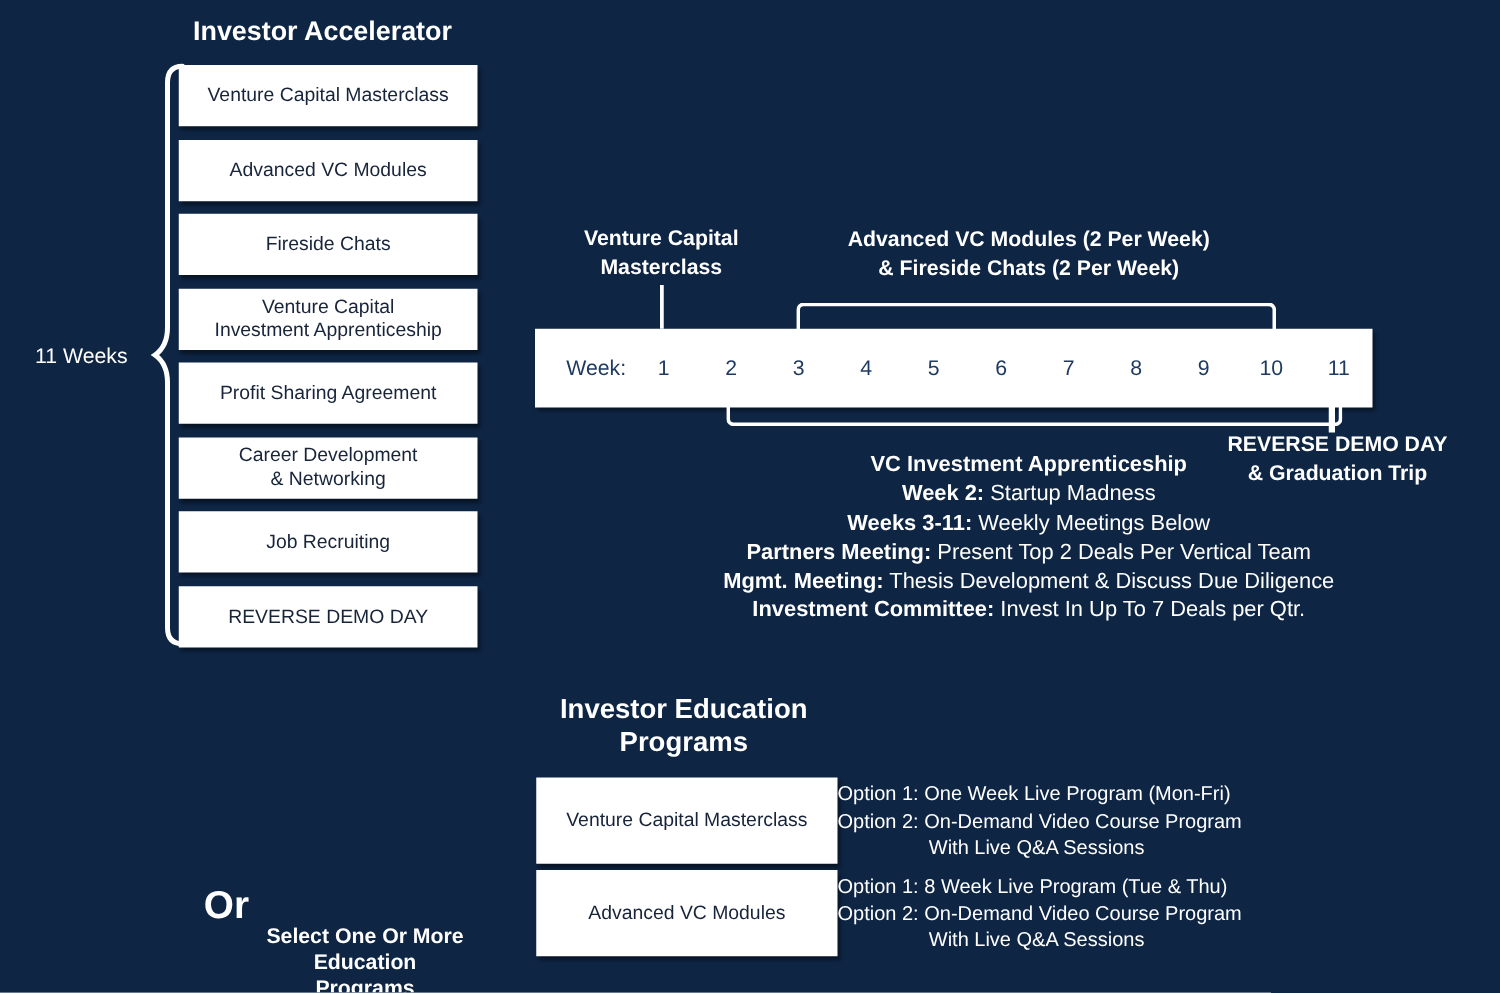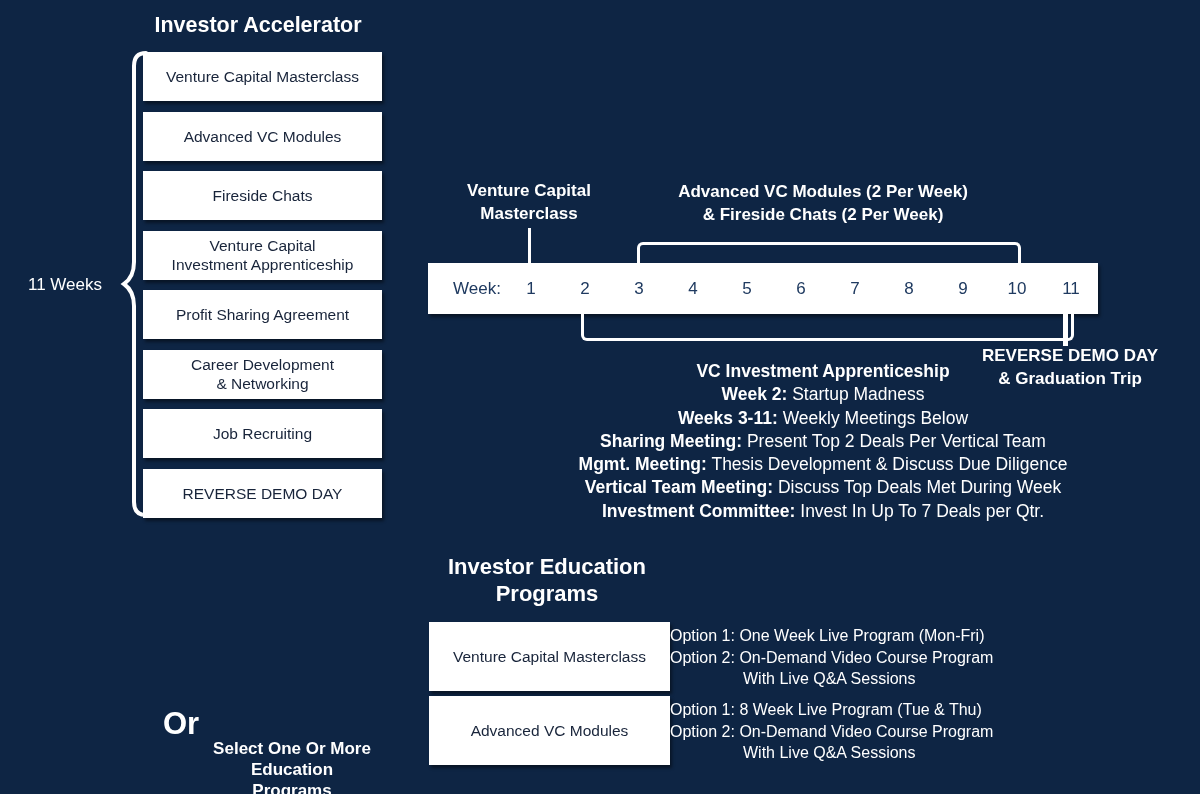--- a/index.html
+++ b/index.html
@@ -47,21 +47,21 @@
     border-radius:6px 6px 0 0;
   }
   .bracket-bottom{
     left:581px;top:314px;width:487px;height:24px;
     border:3px solid #fff;border-top:none;
     border-radius:0 0 6px 6px;
   }
   .bracket-tick{left:1063px;top:314px;width:5px;height:32px;background:#fff;}
 
   .week-bar{
-    left:428px;top:263px;width:670px;height:51px;
+    left:428px;top:263px;width:670px;height:63px;
     background:#fff;color:#1F3A60;
     display:flex;align-items:center;
     font-size:17px;
     box-shadow:2px 3px 3px rgba(0,0,0,0.45);
   }
   .week-bar .wlabel{width:76px;padding-left:25px;box-sizing:border-box;flex:none;}
   .week-bar .wcell{flex:1;text-align:center;}
 
   .appr-block{
     left:553px;top:344px;width:540px;
@@ -136,23 +136,22 @@
     <div class="wcell">11</div>
   </div>
 
   <div class="abs bracket-bottom"></div>
   <div class="abs bracket-tick"></div>
 
   <div class="abs appr-block">
     <div><b>VC Investment Apprenticeship</b><span></span></div>
     <div><b>Week 2:</b><span> Startup Madness</span></div>
     <div><b>Weeks 3-11:</b><span> Weekly Meetings Below</span></div>
-    <div><b>Sharing Meeting:</b><span> Present Top 2 Deals Per Vertical Team</span></div>
+    <div><b>Partners Meeting:</b><span> Present Top 2 Deals Per Vertical Team</span></div>
     <div><b>Mgmt. Meeting:</b><span> Thesis Development &amp; Discuss Due Diligence</span></div>
-    <div><b>Vertical Team Meeting:</b><span> Discuss Top Deals Met During Week</span></div>
     <div><b>Investment Committee:</b><span> Invest In Up To 7 Deals per Qtr.</span></div>
   </div>
 
   <div class="abs rdd-block pre">REVERSE DEMO DAY
 &amp; Graduation Trip</div>
 
   <div class="abs edu-title center pre">Investor Education
 Programs</div>
 
   <div class="abs or-label">Or</div>

